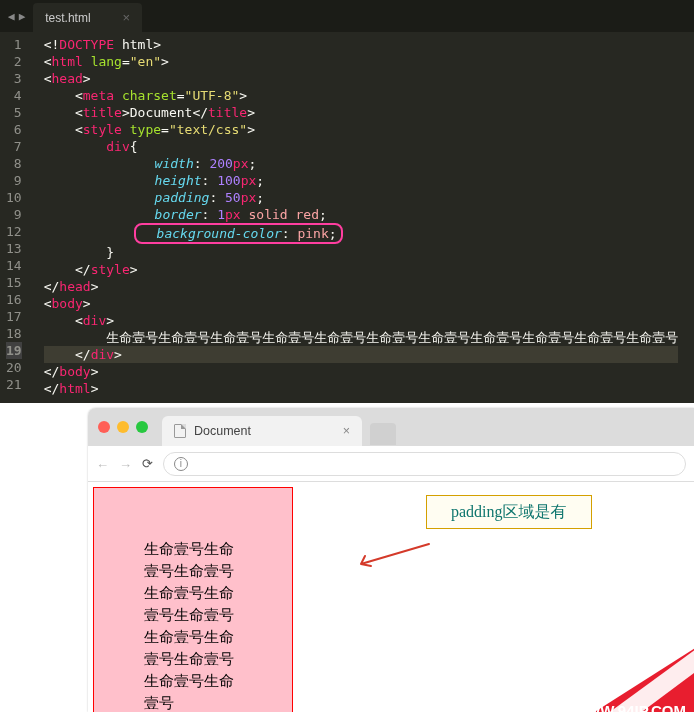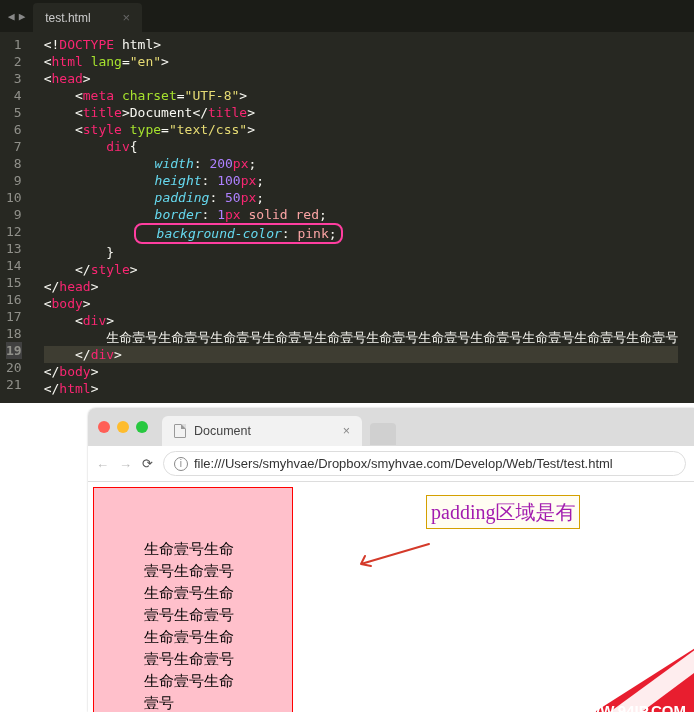--- a/index.html
+++ b/index.html
@@ -208,25 +208,25 @@
     line-height: 22px;
     color: #000;
   }
 
   .callout {
     position: absolute;
     left: 338px;
     top: 13px;
     border: 1.5px solid #d4a000;
     background: #fffdf2;
-    padding: 6px 4px;
+    padding: 6px 24px;
     font-family: 'Songti SC','SimSun',serif;
-    font-size: 20px;
+    font-size: 16px;
     line-height: 20px;
-    color: #a21caf;
+    color: #0f766e;
   }
   .callout-arrow {
     position: absolute;
     left: 263px;
     top: 60px;
     width: 80px;
     height: 30px;
     pointer-events: none;
   }
 
@@ -296,21 +296,20 @@
       <span style="color:#888;">×</span>
     </div>
     <div class="btab-ghost"></div>
   </div>
   <div class="addrbar">
     <span class="nav-icn">←</span>
     <span class="nav-icn">→</span>
     <span class="reload-icn">⟳</span>
     <div class="urlwrap">
       <span class="info-icn">i</span>
-      <span>file:///Users/smyhvae/Dropbox/smyhvae.com/Develop/Web/Test/test.html</span>
     </div>
   </div>
   <div class="viewport">
     <div class="pinkbox">
       <span>生命壹号生命壹号生命壹号生命壹号生命壹号生命壹号生命壹号生命壹号生命壹号生命壹号生命壹号</span>
     </div>
 
     <svg class="callout-arrow" viewBox="0 0 80 30">
       <path d="M78 2 L10 22 L14 14 M10 22 L20 24" fill="none" stroke="#d43a2a" stroke-width="2" stroke-linejoin="round" stroke-linecap="round"></path>
     </svg>

